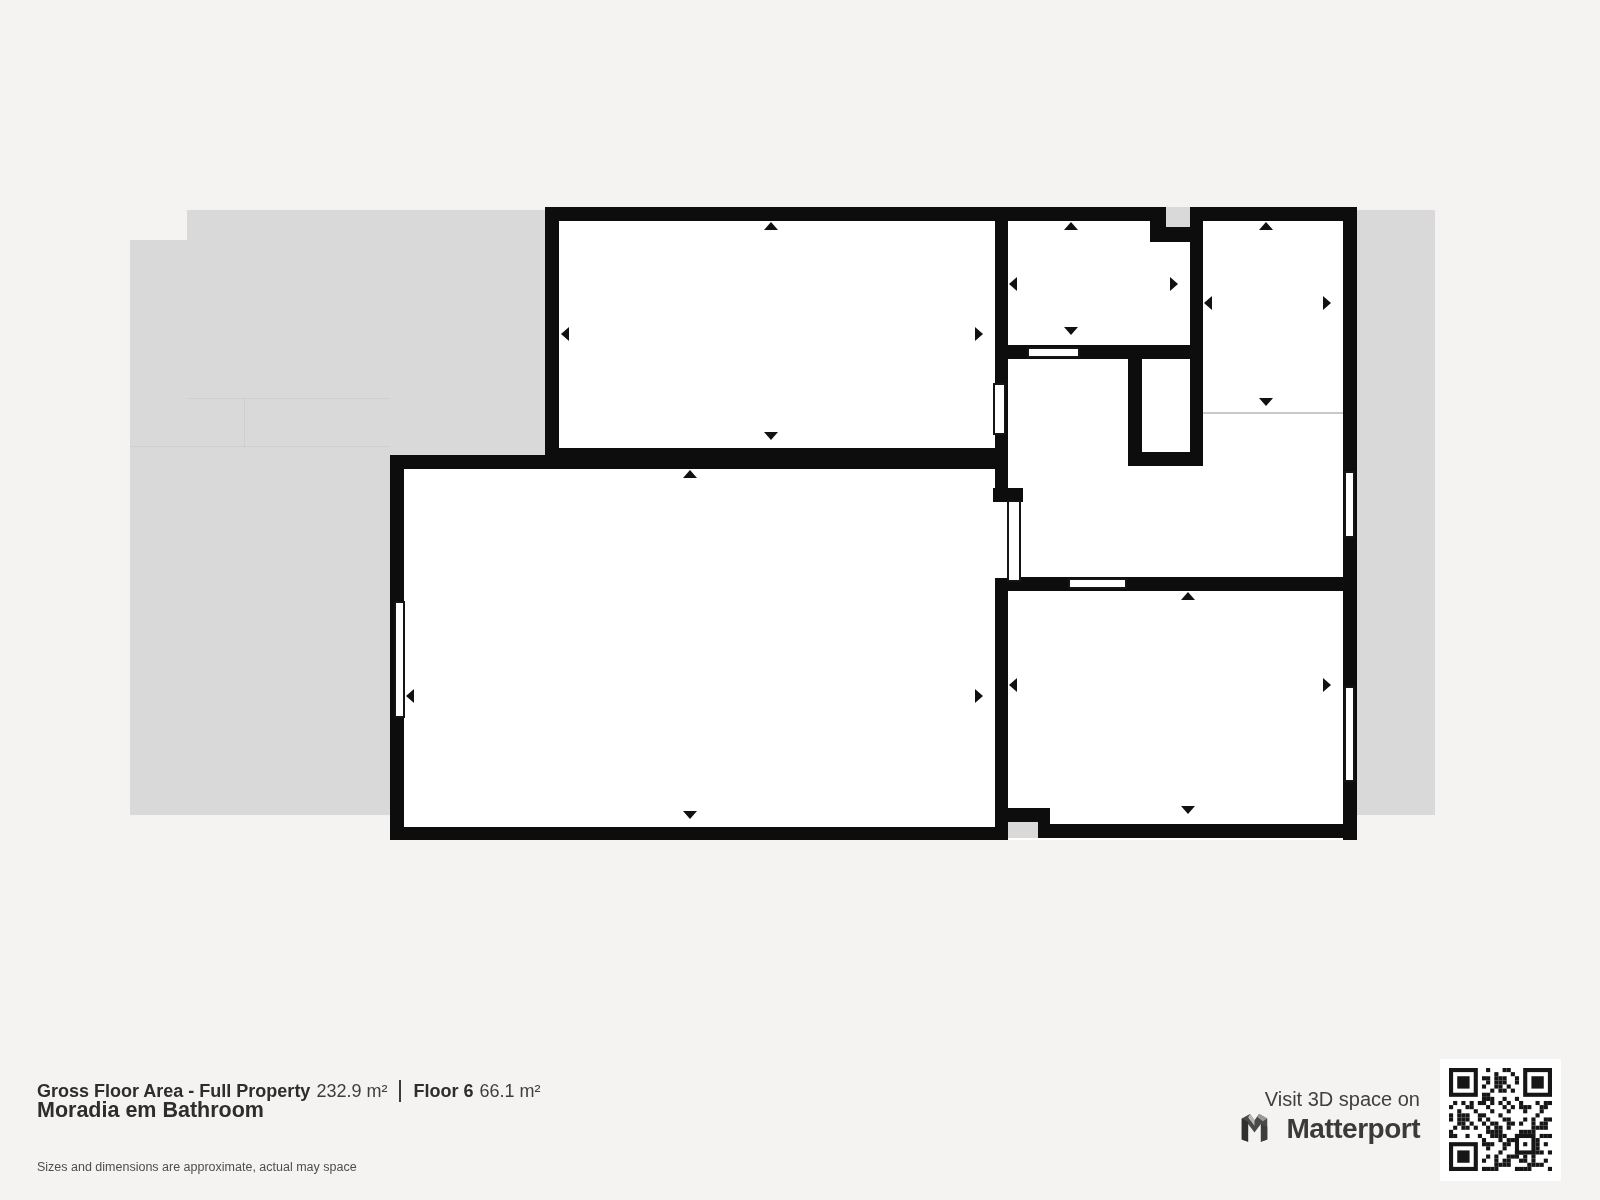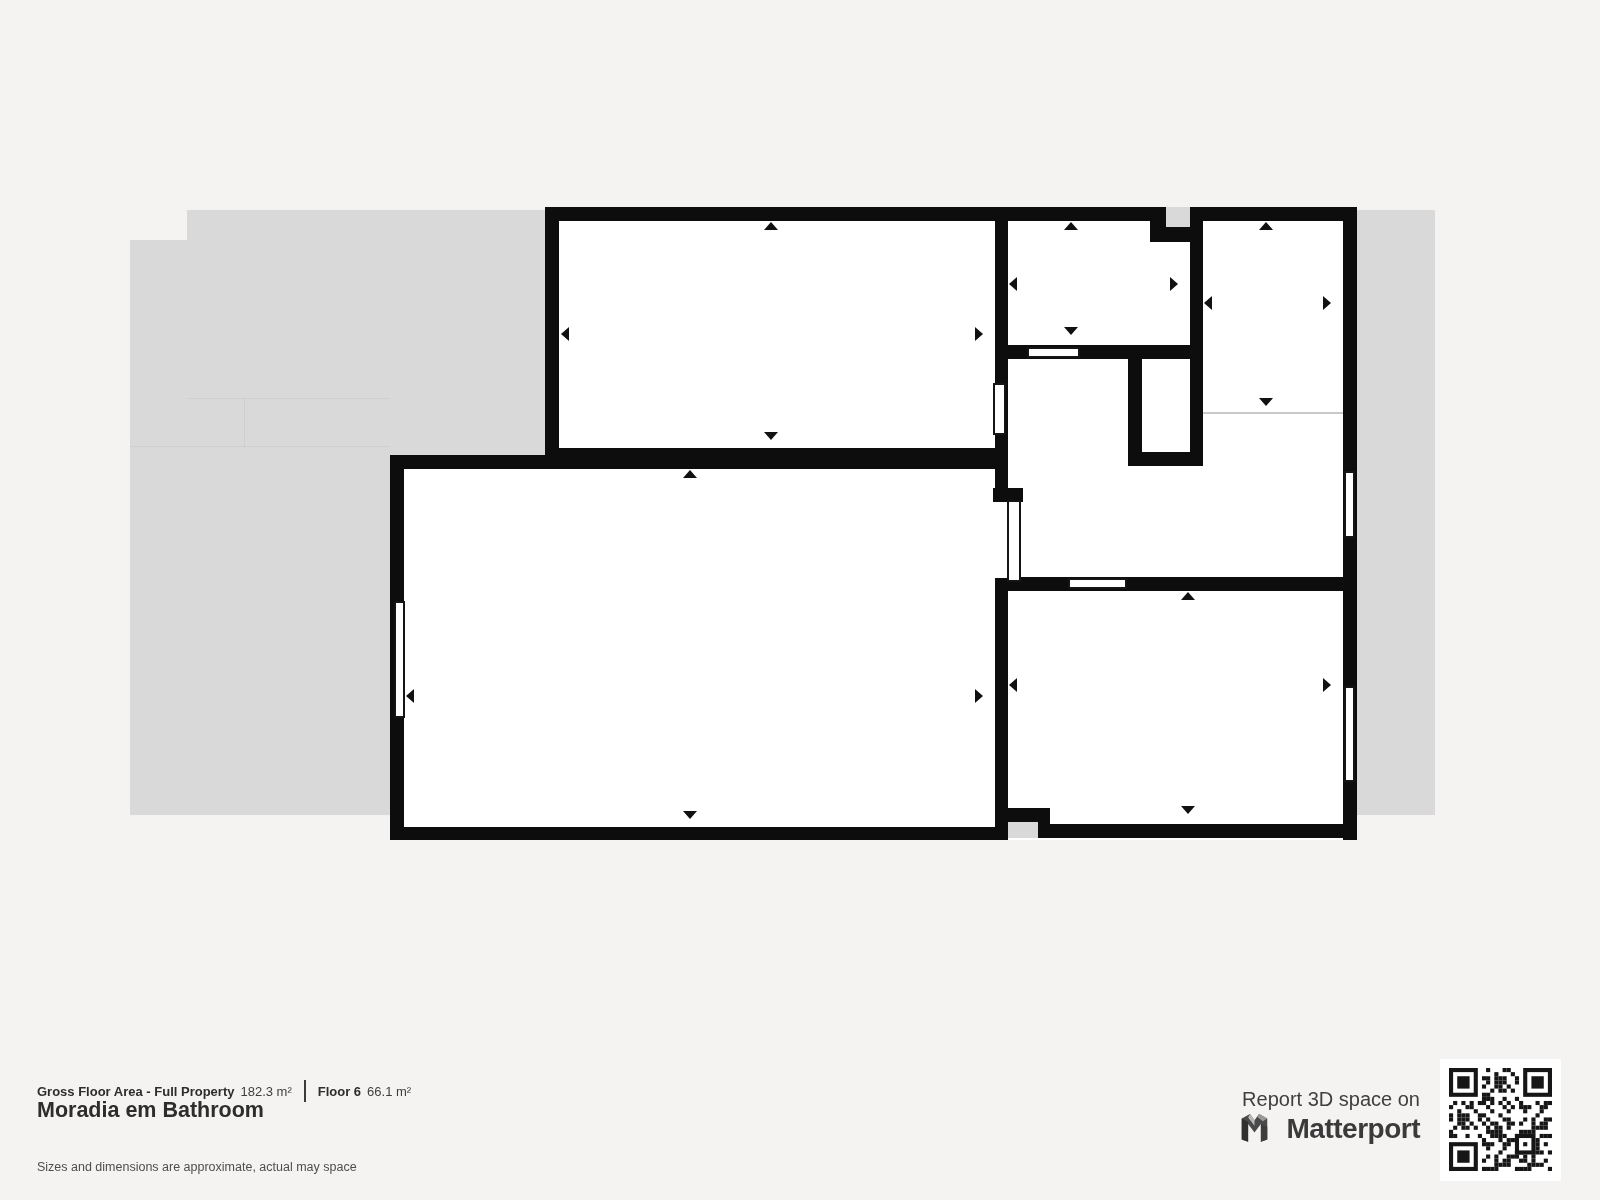--- a/index.html
+++ b/index.html
@@ -33,21 +33,21 @@
   .room-label .rname{font-size:17.5px;font-weight:bold;color:#3b3b3b;line-height:22px;}
   .room-label div:empty{display:none;}
   
   #report-bar{
     position:absolute;left:37px;top:1061px;width:420px;height:36px;
     background:#1d1d1b;color:#ffffff;display:flex;align-items:center;
   }
   #report-bar .bar-icon{margin-left:13px;margin-right:12px;display:flex;align-items:center;}
   #report-bar .bar-text{font-size:15.5px;font-weight:bold;letter-spacing:0.1px;}
   #property-name{position:absolute;left:37px;top:1098px;font-size:21.5px;font-weight:bold;color:#2d2d2d;}
-  #gfa-row{position:absolute;left:37px;top:1080px;display:flex;align-items:center;font-size:13px;color:#3e3e3e;}
+  #gfa-row{position:absolute;left:37px;top:1080px;display:flex;align-items:center;font-size:18px;color:#3e3e3e;}
   #gfa-row .b{font-weight:bold;color:#2d2d2d;}
   #gfa-row .val{margin-left:6px;}
   #gfa-row .vdiv{width:2px;height:22px;background:#3a3a3a;margin:0 12px;}
   #disclaimer{position:absolute;left:37px;top:1160px;font-size:12.5px;color:#4e4e4e;}
   #visit-text{position:absolute;right:180px;top:1088px;font-size:20px;color:#3f3f3f;}
   #logo-row{position:absolute;right:180px;top:1112px;display:flex;align-items:center;gap:17px;}
   #logo-row .wordmark{font-size:28px;font-weight:bold;color:#3a3a3a;letter-spacing:-0.5px;}
   #qr-box{position:absolute;left:1440px;top:1059px;width:121px;height:122px;background:#ffffff;}
 </style>
 </head>
@@ -143,29 +143,29 @@
       <div class="arr down" style="left: 1181px; top: 806px;"></div>
       <div class="arr left" style="left: 1009px; top: 678px;"></div>
       <div class="arr right" style="left: 1323px; top: 678px;"></div>
     </div>
 
 
   <div id="property-name">Moradia em Bathroom</div>
 
   <div id="gfa-row">
     <span class="b">Gross Floor Area - Full Property</span>
-    <span class="val">182.3 m²</span>
+    <span class="val">232.9 m²</span>
     <span class="vdiv"></span>
     <span class="b">Floor 6</span>
     <span class="val">66.1 m²</span>
   </div>
 
   <div id="disclaimer">Sizes and dimensions are approximate, actual may space</div>
 
-  <div id="visit-text">Report 3D space on</div>
+  <div id="visit-text">Visit 3D space on</div>
 
   <div id="logo-row">
     <span style="display:flex;">
       <svg width="31" height="33" viewBox="0 0 34 36">
         <path d="M3 7 L12 2 L17 9 L22 2 L31 7 L31 30 L24 32.5 L24 13 L17 22.5 L10 13 L10 32.5 L3 30 Z" fill="#4a4a4a"></path>
         <polygon points="12,2 17,9 17,15 10,6" fill="#b9b9b9"></polygon>
         <polygon points="22,2 31,7 26,10 20,5" fill="#9a9a9a"></polygon>
         <polygon points="3,7 10,11 10,32.5 3,30" fill="#2f2f2f"></polygon>
         <polygon points="24,13 24,32.5 31,30 31,16" fill="#3d3d3d"></polygon>
       </svg>

